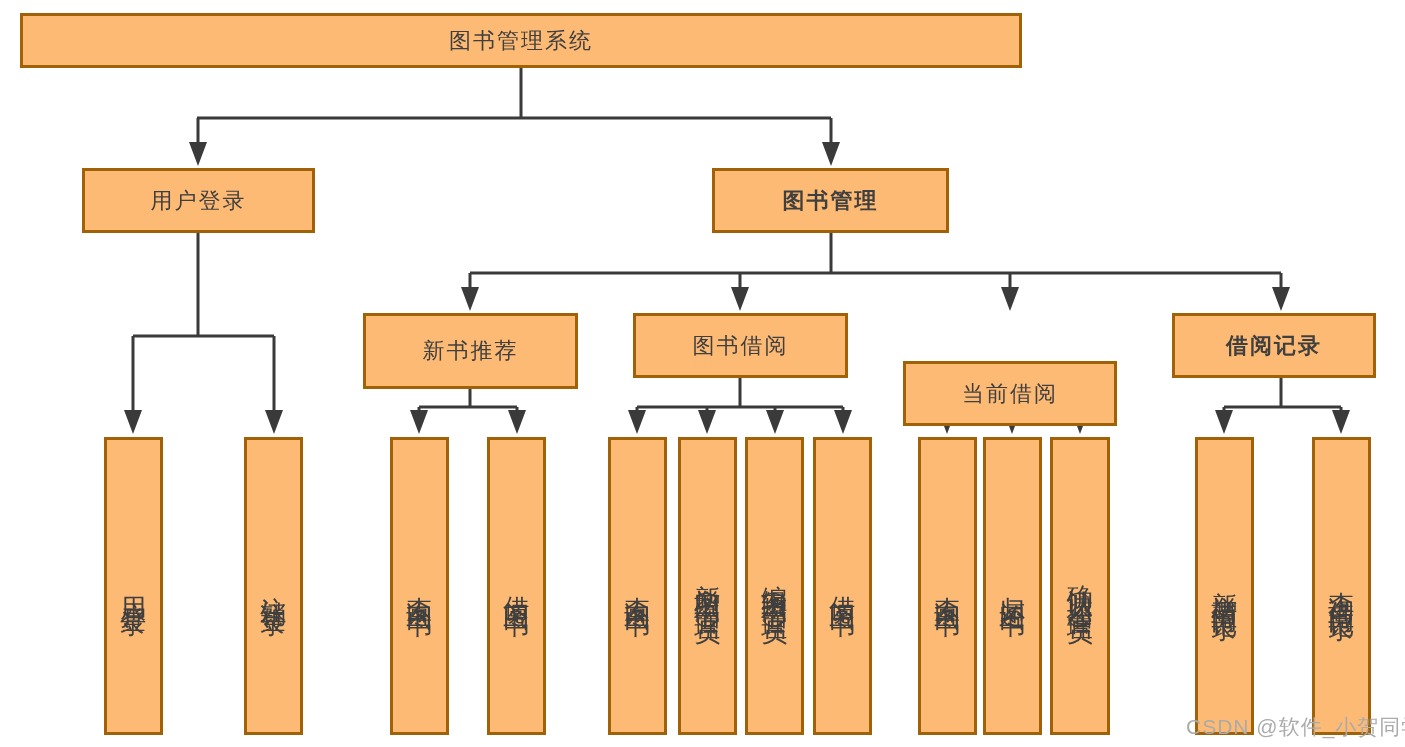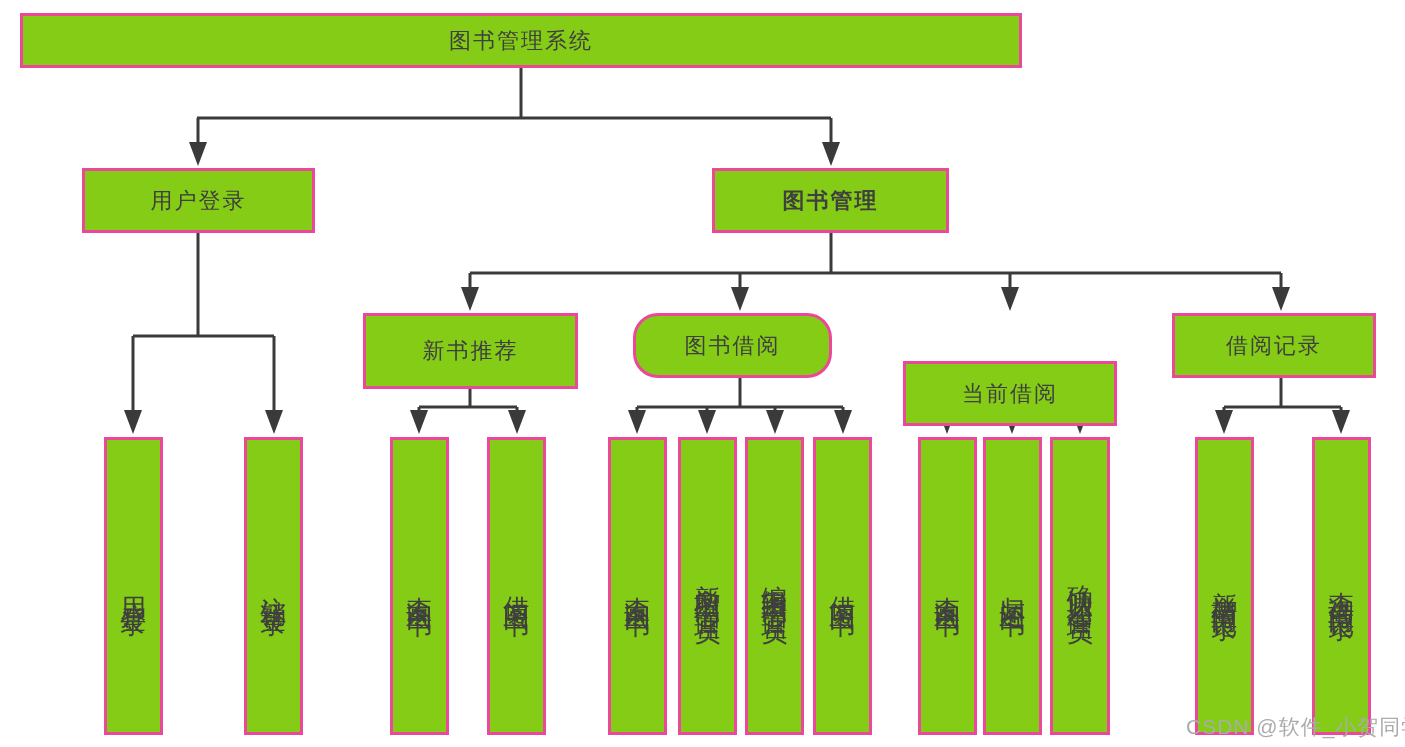--- a/index.html
+++ b/index.html
@@ -2,22 +2,22 @@
 <html><head>
 <meta charset="utf-8">
 <style>
   html,body{margin:0;padding:0;background:#fff;}
   .canvas{
     position:relative;width:1405px;height:747px;background:#ffffff;
     font-family:"Liberation Sans",sans-serif;overflow:hidden;
   }
   svg.connectors{position:absolute;left:0;top:0;z-index:1;}
   .node{
-    position:absolute;z-index:2;background:#84cc16;
-    border:3px solid #ec4899;box-sizing:border-box;
+    position:absolute;z-index:2;background:#fdba74;
+    border:3px solid #a16207;box-sizing:border-box;
     display:flex;align-items:center;justify-content:center;
     color:#3f3f3f;
   }
   .h-node{font-size:22px;letter-spacing:2px;white-space:nowrap;}
   .v-node{
     writing-mode:vertical-rl;text-orientation:mixed;
     font-size:26px;letter-spacing:5px;line-height:1.1;
   }
   .watermark{
     position:absolute;z-index:3;left:1186px;top:713px;
@@ -71,23 +71,23 @@
     <polygon points="1215,410 1233,410 1224,434" fill="#3a3a3a" stroke="none"></polygon>
     <polygon points="1332,410 1350,410 1341,434" fill="#3a3a3a" stroke="none"></polygon>
   </svg>
 
   <div class="node h-node" style="left:20px;top:13px;width:1002px;height:55px;">图书管理系统</div>
 
   <div class="node h-node" style="left:82px;top:168px;width:233px;height:65px;">用户登录</div>
   <div class="node h-node" style="left:712px;top:168px;width:237px;height:65px;font-weight:bold;">图书管理</div>
 
   <div class="node h-node" style="left:363px;top:313px;width:215px;height:76px;">新书推荐</div>
-  <div class="node h-node" style="left:633px;top:313px;width:199px;height:65px;border-radius:25px;">图书借阅</div>
+  <div class="node h-node" style="left:633px;top:313px;width:215px;height:65px;">图书借阅</div>
   <div class="node h-node" style="left:903px;top:313px;width:214px;height:65px;margin-top:48px;">当前借阅</div>
-  <div class="node h-node" style="left:1172px;top:313px;width:204px;height:65px;">借阅记录</div>
+  <div class="node h-node" style="left:1172px;top:313px;width:204px;height:65px;font-weight:bold;">借阅记录</div>
 
   <div class="node v-node" style="left:104px;top:437px;width:59px;height:298px;">用户登录</div>
   <div class="node v-node" style="left:244px;top:437px;width:59px;height:298px;">注销登录</div>
 
   <div class="node v-node" style="left:390px;top:437px;width:59px;height:298px;">查询图书</div>
   <div class="node v-node" style="left:487px;top:437px;width:59px;height:298px;">借阅图书</div>
 
   <div class="node v-node" style="left:608px;top:437px;width:59px;height:298px;">查询图书</div>
   <div class="node v-node" style="left:678px;top:437px;width:59px;height:298px;">新增图书（管理员）</div>
   <div class="node v-node" style="left:745px;top:437px;width:59px;height:298px;">编辑图书（管理员）</div>

